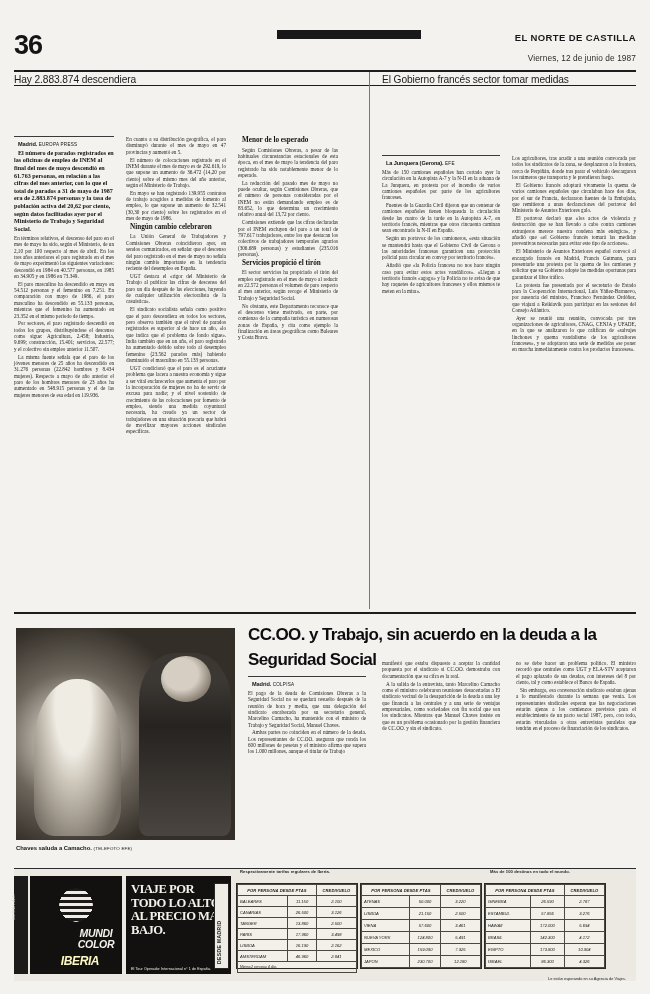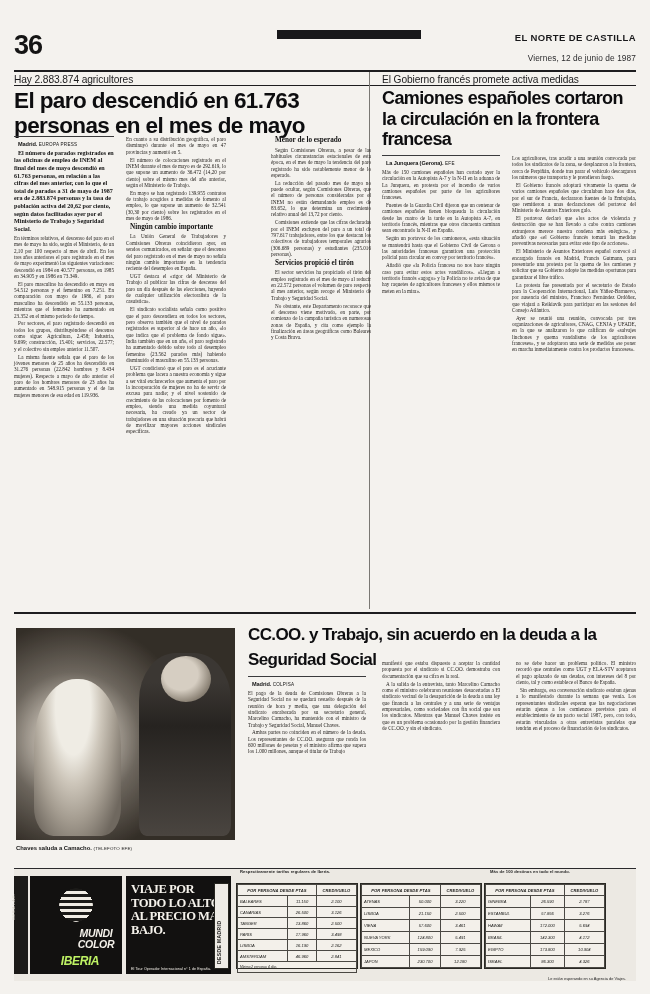--- a/index.html
+++ b/index.html
@@ -163,21 +163,21 @@
             mask-image:radial-gradient(circle at 50% 50%, #000 0 49%, transparent 50%);
   }
   .ad-mundi{
     position:absolute;left:0;right:0;top:52px;text-align:center;
     font-family:"Liberation Sans", sans-serif;font-weight:bold;font-style:italic;
     font-size:10.5px;line-height:11px;letter-spacing:-.3px;color:#f4f1ea;margin-left:40px;
   }
   .ad-iberia{
     position:absolute;left:8px;right:0;bottom:6px;text-align:center;
     font-family:"Liberation Sans", sans-serif;font-weight:bold;font-style:italic;
-    font-size:12px;letter-spacing:-.4px;color:#bef264;
+    font-size:12px;letter-spacing:-.4px;color:#fef9c3;
   }
   .ad-slogan-box{
     position:absolute;left:112px;top:7px;width:105px;height:98px;
     background:#121110;color:#f4f1ea;
   }
   .ad-slogan{
     position:absolute;left:5px;top:7px;right:4px;
     font-family:"Liberation Serif", serif;
     font-weight:bold;font-size:12.6px;line-height:13.6px;letter-spacing:-.5px;
   }
@@ -241,27 +241,26 @@
       <div class="section-bar"></div>
     </div>
     <div class="paper-info">
       <div class="paper-name">EL NORTE DE CASTILLA</div>
       <div class="paper-date">Viernes, 12 de junio de 1987</div>
     </div>
   </div>
 
   <div class="rule-full" style="top:70px;height:1.5px;"></div>
 
-  <div class="kicker" style="left:14px;top:74px;">Hay 2.883.874 agricultores</div>
-  <div class="kicker" style="left:382px;top:74px;">El Gobierno francés promete activa medidas</div>
+  <div class="kicker" style="left:14px;top:74px;">Hay 2.883.874 descendiera</div>
+  <div class="kicker" style="left:382px;top:74px;">El Gobierno francés sector tomar medidas</div>
   <div class="rule-full" style="top:85px;height:1px;"></div>
 
   <div class="vrule" style="left:369px;top:72px;height:537px;"></div>
 
-  <div class="hl hl-1">El paro descendió en 61.763 personas en el mes de mayo</div>
 
   <div class="col" style="left:14px;top:136px;width:100px;">
     <hr class="hair">
     <p class="byline">
       <span>Madrid.</span>
       <span class="agency">EUROPA PRESS</span>
     </p>
     <p class="lead">El número de parados registrados en las oficinas de empleo de INEM al final del mes de mayo descendió en 61.763 personas, en relación a las cifras del mes anterior, con lo que el total de parados a 31 de mayo de 1987 era de 2.883.874 personas y la tasa de población activa del 20,62 por ciento, según datos facilitados ayer por el Ministerio de Trabajo y Seguridad Social.</p>
     <div>
         <p class="first">En términos relativos, el descenso del paro en el mes de mayo ha sido, según el Ministerio, de un 2,10 por 100 respecto al mes de abril. En los tres años anteriores el paro registrado en el mes de mayo experimentó las siguientes variaciones: descendió en 1984 en 40.577 personas, en 1985 en 34.905 y en 1986 en 73.349.</p>
@@ -269,41 +268,40 @@
         <p>Por sectores, el paro registrado descendió en todos los grupos, distribuyéndose el descenso como sigue: Agricultura, 2.458; Industria, 9.699; construcción, 15.401; servicios, 22.577; y el colectivo sin empleo anterior 11.507.</p>
         <p>La misma fuente señala que el paro de los jóvenes menores de 25 años ha descendido en 31.276 personas (22.842 hombres y 8.434 mujeres). Respecto a mayo de año anterior el paro de los hombres menores de 23 años ha aumentado en 548.915 personas y el de las mujeres menores de esa edad en 119.936.</p>
       </div>
   </div>
 
   <div class="col" style="left:126px;top:136px;width:100px;">
     <div>
         <p class="first">En cuanto a su distribución geográfica, el paro disminuyó durante el mes de mayo en 47 provincias y aumentó en 5.</p>
         <p>El número de colocaciones registrado en el INEM durante el mes de mayo es de 292.619, lo que supone un aumento de 36.472 (14,20 por ciento) sobre el mismo mes del año anterior, según el Ministerio de Trabajo.</p>
         <p>En mayo se han registrado 139.955 contratos de trabajo acogidos a medidas de fomento al empleo, lo que supone un aumento de 32.541 (30,30 por ciento) sobre los registrados en el mes de mayo de 1986.</p>
-        <p class="subhead">Ningún cambio importante</p>
+        <p class="subhead">Ningún cambio celebraron</p>
         <p>La Unión General de Trabajadores y Comisiones Obreras coincidieron ayer, en sendos comunicados, en señalar que el descenso del paro registrado en el mes de mayo no señala ningún cambio importante en la tendencia reciente del desempleo en España.</p>
         <p>UGT destaca el «rigor del Ministerio de Trabajo al publicar las cifras de descenso del paro un día después de las elecciones, huyendo de cualquier utilización electoralista de la casuística».</p>
         <p>El sindicato socialista señala como positivo que el paro descendiera en todos los sectores, pero observa también que el nivel de parados registrados es superior al de hace un año, «lo que indica que el problema de fondo sigue». India también que en un año, el paro registrado ha aumentado debido sobre todo al desempleo femenino (23.562 parados más) habiendo disminuido el masculino en 55.133 personas.</p>
         <p>UGT condicionó que el paro es el acuciante problema que lacera a nuestra economía y sigue a ser vital exclarecerlos que aumenta el paro por la incorporación de mujeres no ha de servir de excusa para nadie; y el nivel sostenido de crecimiento de las colocaciones por fomento de empleo, siendo una medida coyuntural necesaria, ha creado ya un sector de trabajadores en una situación precaria que habrá de movilizar mayores acciones sindicales específicas.</p>
       </div>
   </div>
 
-  <div class="col" style="left:238px;top:136px;width:100px;margin-left:33px;">
+  <div class="col" style="left:238px;top:136px;width:100px;">
     <div>
         <p class="subhead">Menor de lo esperado</p>
         <p>Según Comisiones Obreras, a pesar de las habituales circunstancias estacionales de esta época, en el mes de mayo la tendencia del paro registrado ha sido notablemente menor de lo esperado.</p>
         <p>La reducción del pasado mes de mayo no puede ocultar, según Comisiones Obreras, que el número de personas consideradas por el INEM no están demandando empleo es de 83.652, lo que determina un crecimiento relativo anual del 13,72 por ciento.</p>
         <p>Comisiones extiende que las cifras declaradas por el INEM excluyen del paro a un total de 797.617 trabajadores, entre los que destacan los colectivos de trabajadores temporales agrarios (306.689 personas) y estudiantes (235.016 personas).</p>
         <p class="subhead">Servicios propició el tirón</p>
         <p>El sector servicios ha propiciado el tirón del empleo registrado en el mes de mayo al reducir en 22.572 personas el volumen de paro respecto al mes anterior, según recoge el Ministerio de Trabajo y Seguridad Social.</p>
         <p>No obstante, este Departamento reconoce que el descenso viene motivado, en parte, por comienzo de la campaña turística en numerosas zonas de España, y cita como ejemplo la finalización en áreas geográficas como Baleares y Costa Brava.</p>
       </div>
   </div>
 
-  <div class="hl hl-2">Camiones españoles cortaron la circulación en la frontera francesa</div>
 
   <div class="col" style="left:382px;top:155px;width:118px;">
     <hr class="hair">
     <p class="byline">
       <span>La Junquera (Gerona).</span>
       <span class="agency">EFE</span>
     </p>
     <div>
         <p class="first">Más de 150 camiones españoles han cortado ayer la circulación en la Autopista A-7 y la N-II en la aduana de La Junquera, en protesta por el incendio de varios camiones españoles por parte de los agricultores franceses.</p>
         <p>Fuentes de la Guardia Civil dijeron que un centenar de camiones españoles tienen bloqueada la circulación desde las cuatro de la tarde en la Autopista A-7, en territorio francés, mientras que otros cincuenta caminan sean encontrado la N-II en España.</p>

